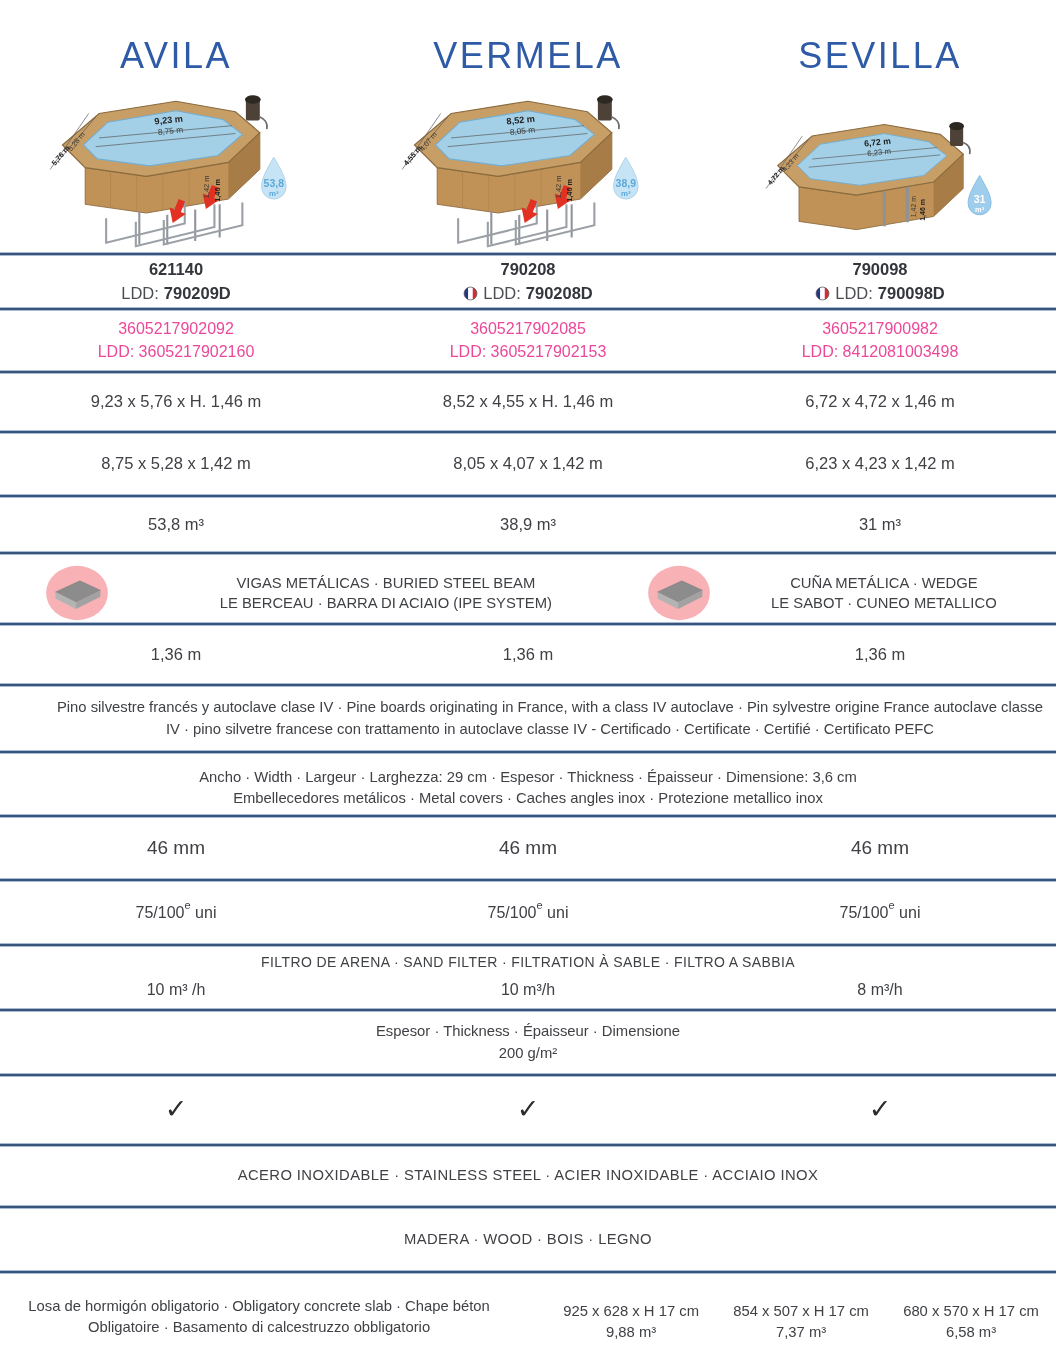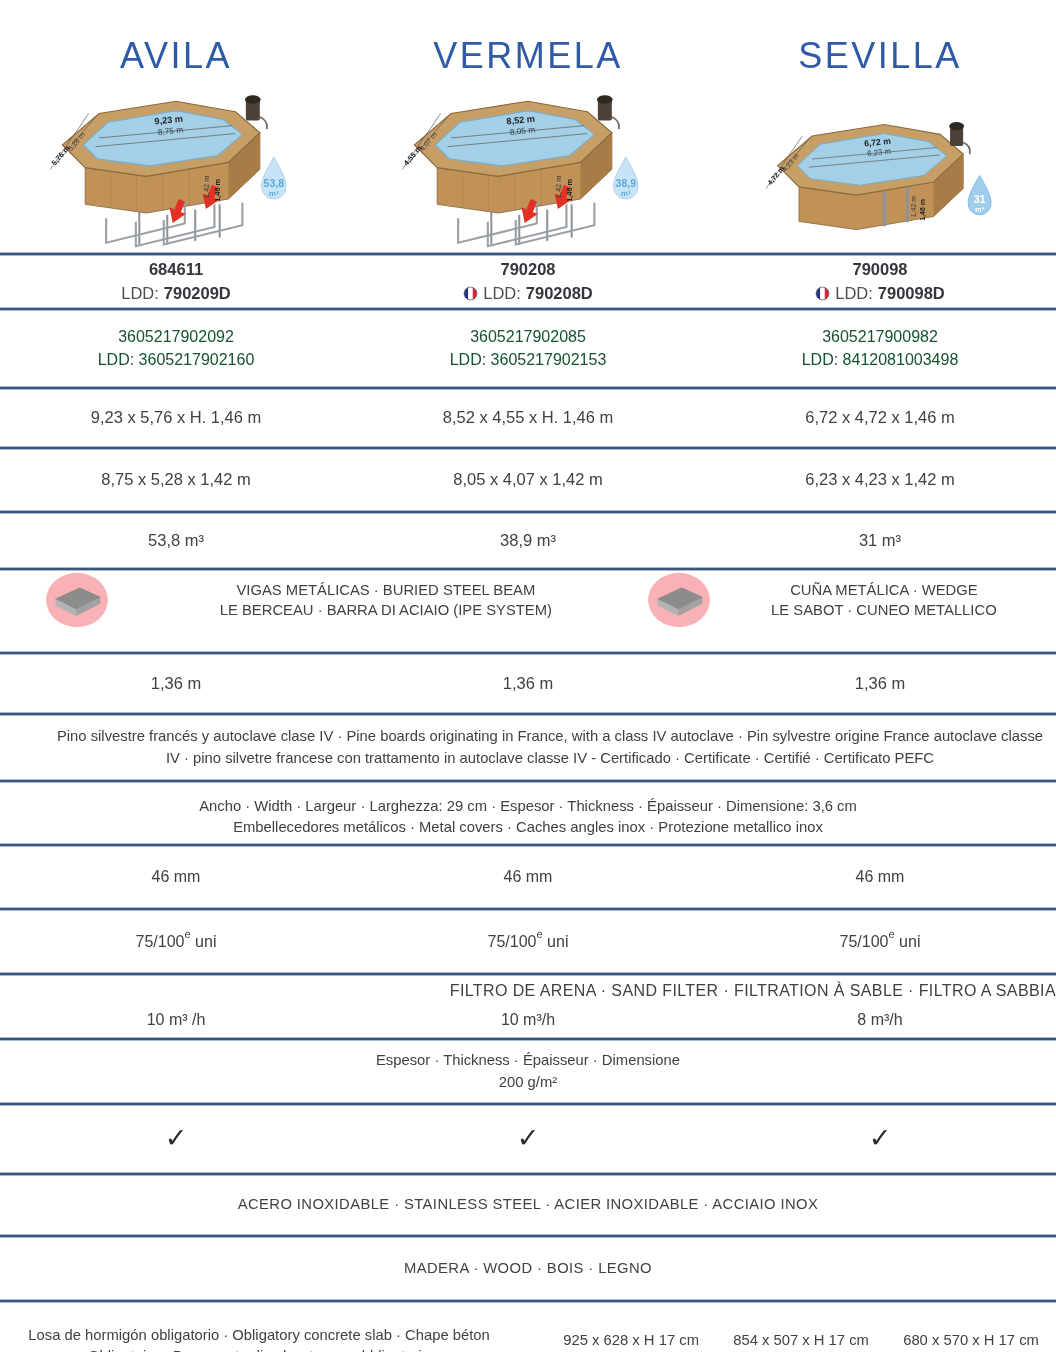--- a/index.html
+++ b/index.html
@@ -26,42 +26,42 @@
   .sect{display:flex;align-items:center;}
   .sect .col{line-height:1.4;}
   .v-center{display:flex;flex-direction:column;justify-content:center;align-items:center;margin-top:8px;}
 
   .s-codes{height:51px;font-size:16.5px;}
   .s-codes .l1{font-weight:700;color:#33363b;}
   .s-codes .l2{color:#4a4d52;display:flex;align-items:center;justify-content:center;gap:5px;}
   .s-codes .l2 b{color:#33363b;}
   .flag{width:15px;height:15px;display:inline-block;}
 
-  .s-ean{height:75px;font-size:16px;color:#14532d;}
+  .s-ean{height:59px;font-size:16px;color:#ec4899;}
   .s-dims1{height:56px;font-size:16.5px;}
   .s-dims2{height:60px;font-size:16.5px;}
   .s-vol{height:53px;font-size:16.5px;}
 
-  .s-beam{height:80px;display:flex;align-items:flex-start;border-radius:12px;}
+  .s-beam{height:67px;display:flex;align-items:flex-end;border-radius:12px;}
   .beam-left{flex:1.88;display:flex;align-items:center;}
   .beam-right{flex:1.12;display:flex;align-items:center;}
   .beam-icon{width:66px;height:58px;flex:0 0 auto;}
   .beam-left .beam-icon{margin-left:44px;}
   .beam-right .beam-icon{margin-left:-16px;}
   .beam-text{flex:1;text-align:center;font-size:14.8px;line-height:1.38;color:#3f4145;}
 
   .s-wh{height:57px;font-size:16.5px;}
   .s-wood{height:63px;align-items:center;padding-left:44px;}
   .para{width:100%;text-align:center;font-size:14.8px;line-height:1.45;padding:0 8px;box-sizing:border-box;}
   .s-ancho{height:52px;}
-  .s-46{height:60px;font-size:16px;}
+  .s-46{height:60px;font-size:19px;}
   .s-liner{height:61px;font-size:16px;}
   .s-liner sup{font-size:11px;position:relative;top:-3px;}
   .s-sand{height:61px;flex-direction:column;justify-content:center;}
-  .sand-header{font-size:16px;letter-spacing:.4px;text-align:right;width:100%;}
+  .sand-header{font-size:14px;letter-spacing:.4px;text-align:center;width:100%;}
   .sand-vals{display:flex;width:100%;margin-top:9px;font-size:16px;}
   .s-esp{height:61px;flex-direction:column;justify-content:center;}
   .s-check{height:66px;font-size:27px;color:#2b2b2b;}
   .s-acero{height:58px;}
   .s-madera{height:61px;}
   .s-losa{height:86px;flex-direction:row;justify-content:center;}
   .losa-vals{display:flex;width:100%;margin-top:10px;font-size:14.8px;line-height:1.4;padding-left:28px;}
   .caps{letter-spacing:.4px;}
 </style>
 </head>
@@ -206,21 +206,21 @@
         <text transform="rotate(-90 200 126)" x="200" y="126" text-anchor="middle" font-size="8.5" font-weight="bold" fill="#222">1,46 m</text>
       </g>
     </svg>
   </div>
 </div>
 
 <div class="sep"></div>
 
 <div class="sect s-codes row3">
   <div class="col">
-    <div class="l1">684611</div>
+    <div class="l1">621140</div>
     <div class="l2">
         <span>LDD:</span> 
         <b>790209D</b>
       </div>
   </div>
   <div class="col">
     <div class="l1">790208</div>
     <div class="l2">
       <svg class="flag" viewBox="0 0 20 20">
         <defs>

